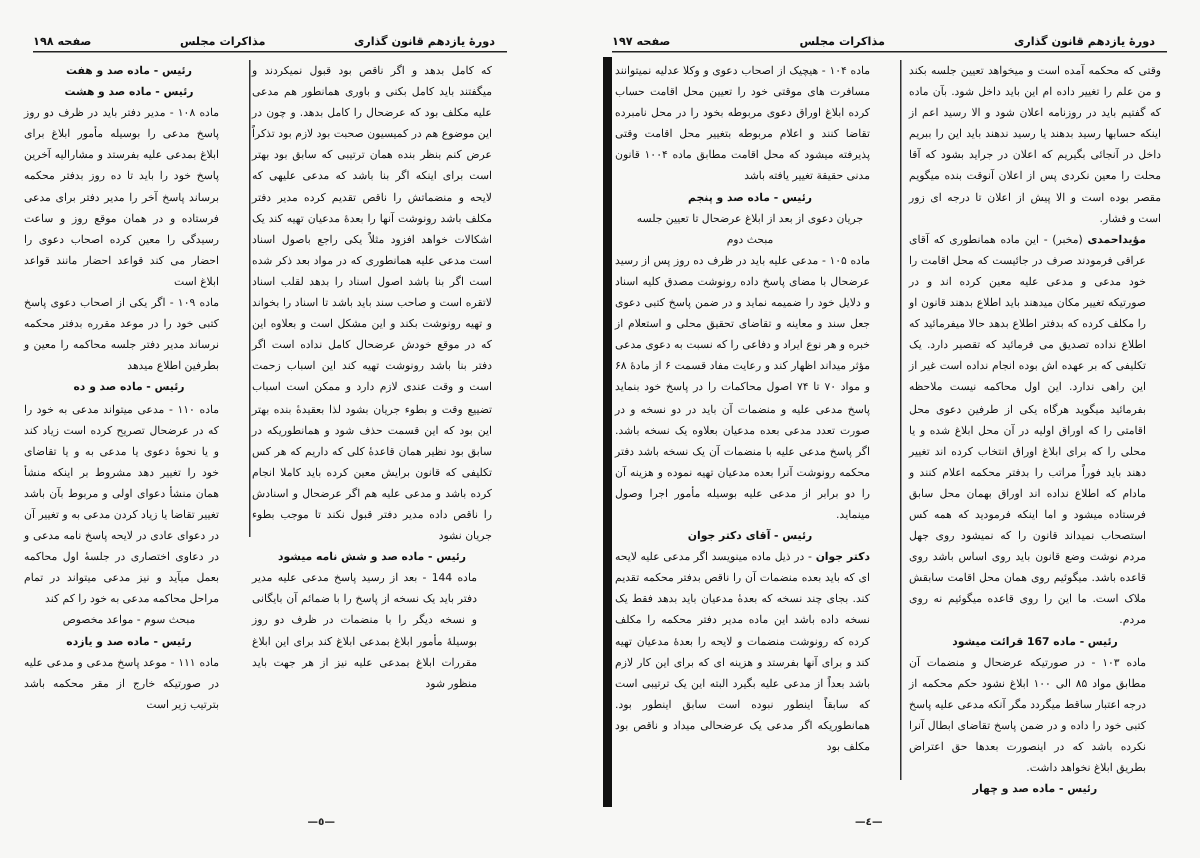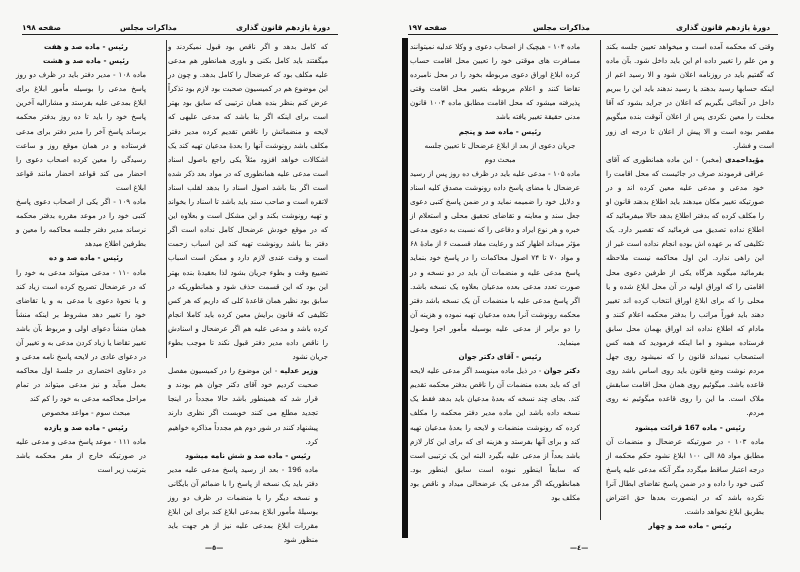--- a/index.html
+++ b/index.html
@@ -96,23 +96,22 @@
   <div class="page left">
     <div class="header">
       <span>دورهٔ یازدهم قانون گذاری</span>
       <span>مذاکرات مجلس</span>
       <span>صفحه ۱۹۸</span>
     </div>
     <div class="rule"></div>
 
     <div class="col c1">
       <p>که کامل بدهد و اگر ناقص بود قبول نمیکردند و میگفتند باید کامل بکنی و باوری همانطور هم مدعی علیه مکلف بود که عرضحال را کامل بدهد. و چون در این موضوع هم در کمیسیون صحبت بود لازم بود تذکراً عرض کنم بنظر بنده همان ترتیبی که سابق بود بهتر است برای اینکه اگر بنا باشد که مدعی علیهی که لایحه و منضماتش را ناقص تقدیم کرده مدیر دفتر مکلف باشد رونوشت آنها را بعدهٔ مدعیان تهیه کند یک اشکالات خواهد افزود مثلاً یکی راجع باصول اسناد است مدعی علیه همانطوری که در مواد بعد ذکر شده است اگر بنا باشد اصول اسناد را بدهد لقلب اسناد لاتقره است و صاحب سند باید باشد تا اسناد را بخواند و تهیه رونوشت بکند و این مشکل است و بعلاوه این که در موقع خودش عرضحال کامل نداده است اگر دفتر بنا باشد رونوشت تهیه کند این اسباب زحمت است و وقت عندی لازم دارد و ممکن است اسباب تضییع وقت و بطوء جریان بشود لذا بعقیدهٔ بنده بهتر این بود که این قسمت حذف شود و همانطوریکه در سابق بود نظیر همان قاعدهٔ کلی که داریم که هر کس تکلیفی که قانون برایش معین کرده باید کاملا انجام کرده باشد و مدعی علیه هم اگر عرضحال و اسنادش را ناقص داده مدیر دفتر قبول نکند تا موجب بطوء جریان نشود</p>
-      <p class="indent"><span class="speaker">وزیر عدلیه</span> <span>- این موضوع را در کمیسیون مفصل صحبت کردیم خود آقای دکتر جوان هم بودند و قرار شد که همینطور باشد حالا مجدداً در اینجا تجدید مطلع می کنند خوبست اگر نظری دارند پیشنهاد کنند در شور دوم هم مجدداً مذاکره خواهیم کرد.</span></p>
       <p class="center speaker">رئیس - ماده صد و شش نامه میشود</p>
-      <p class="indent">ماده 196 - بعد از رسید پاسخ مدعی علیه مدیر دفتر باید یک نسخه از پاسخ را با ضمائم آن بایگانی و نسخه دیگر را با منضمات در ظرف دو روز بوسیلهٔ مأمور ابلاغ بمدعی ابلاغ کند برای این ابلاغ مقررات ابلاغ بمدعی علیه نیز از هر جهت باید منظور شود</p>
+      <p class="indent">ماده 144 - بعد از رسید پاسخ مدعی علیه مدیر دفتر باید یک نسخه از پاسخ را با ضمائم آن بایگانی و نسخه دیگر را با منضمات در ظرف دو روز بوسیلهٔ مأمور ابلاغ بمدعی ابلاغ کند برای این ابلاغ مقررات ابلاغ بمدعی علیه نیز از هر جهت باید منظور شود</p>
     </div>
 
     <div class="divider"></div>
 
     <div class="col c2">
       <p class="center speaker">رئیس - ماده صد و هفت</p>
       <p class="center speaker">رئیس - ماده صد و هشت</p>
       <p class="indent">ماده ۱۰۸ - مدیر دفتر باید در ظرف دو روز پاسخ مدعی را بوسیله مأمور ابلاغ برای ابلاغ بمدعی علیه بفرستد و مشارالیه آخرین پاسخ خود را باید تا ده روز بدفتر محکمه برساند پاسخ آخر را مدیر دفتر برای مدعی فرستاده و در همان موقع روز و ساعت رسیدگی را معین کرده اصحاب دعوی را احضار می کند قواعد احضار مانند قواعد ابلاغ است</p>
       <p class="indent">ماده ۱۰۹ - اگر یکی از اصحاب دعوی پاسخ کتبی خود را در موعد مقرره بدفتر محکمه نرساند مدیر دفتر جلسه محاکمه را معین و بطرفین اطلاع میدهد</p>
       <p class="center speaker">رئیس - ماده صد و ده</p>

